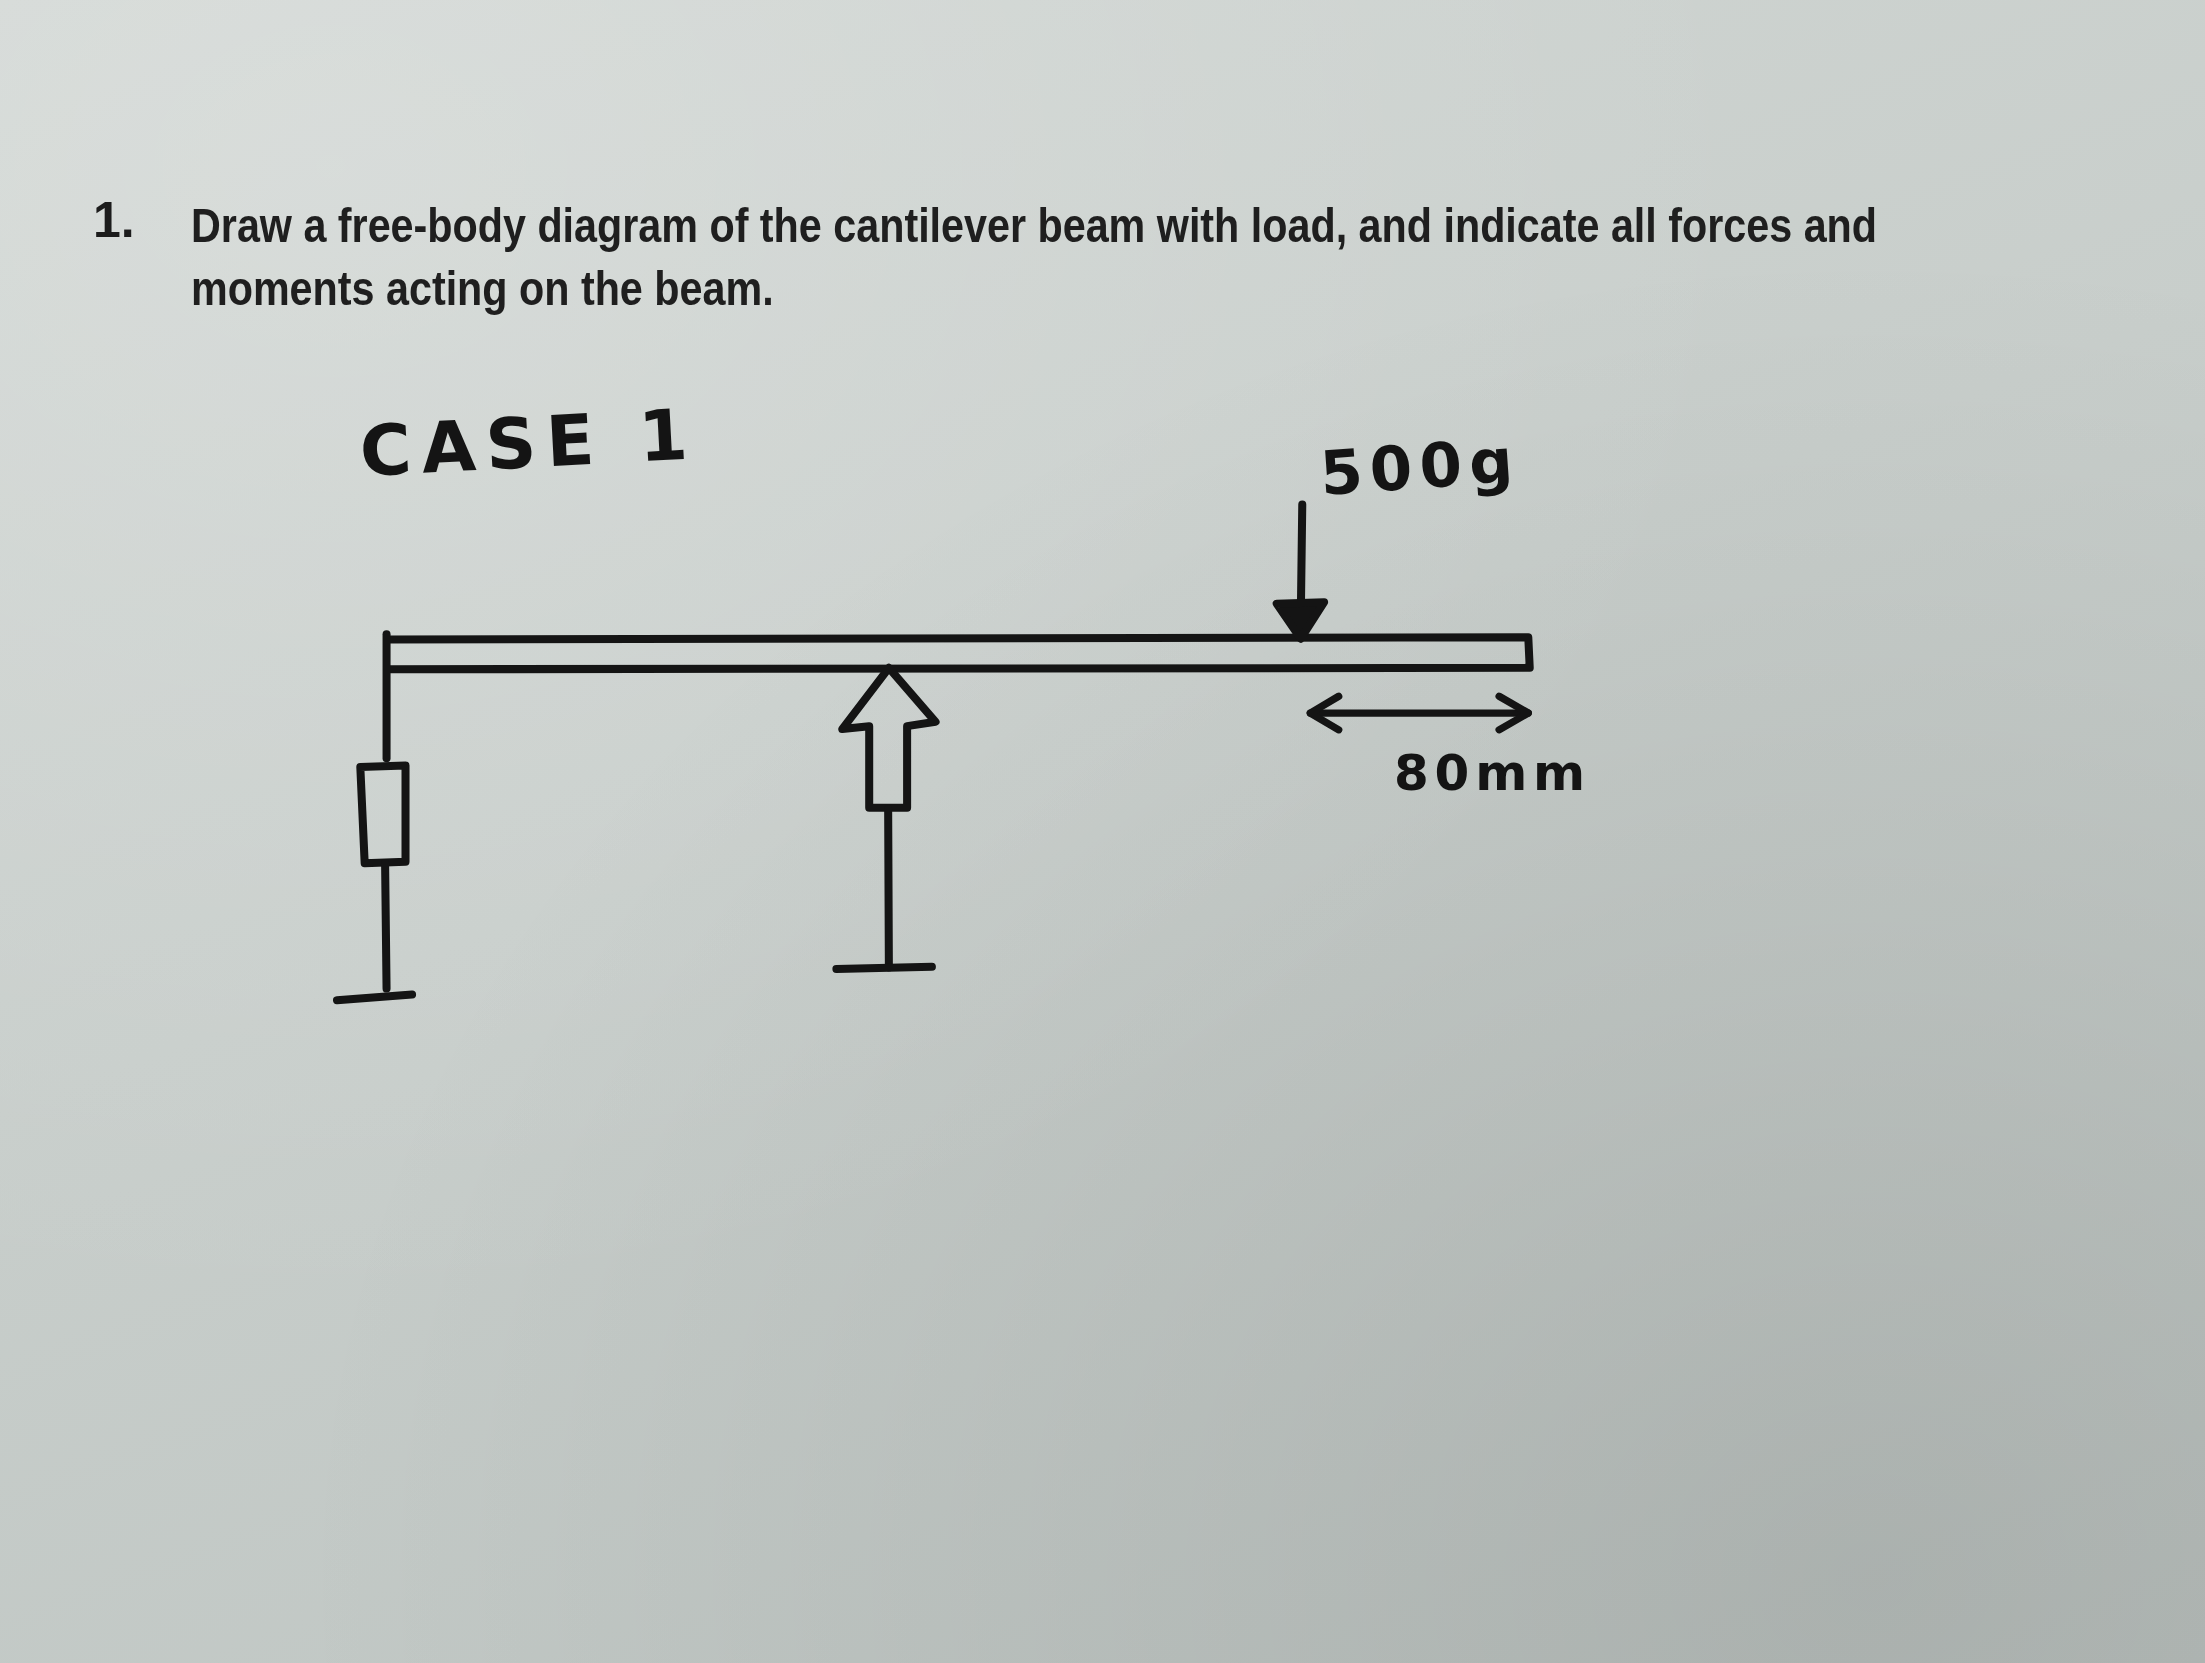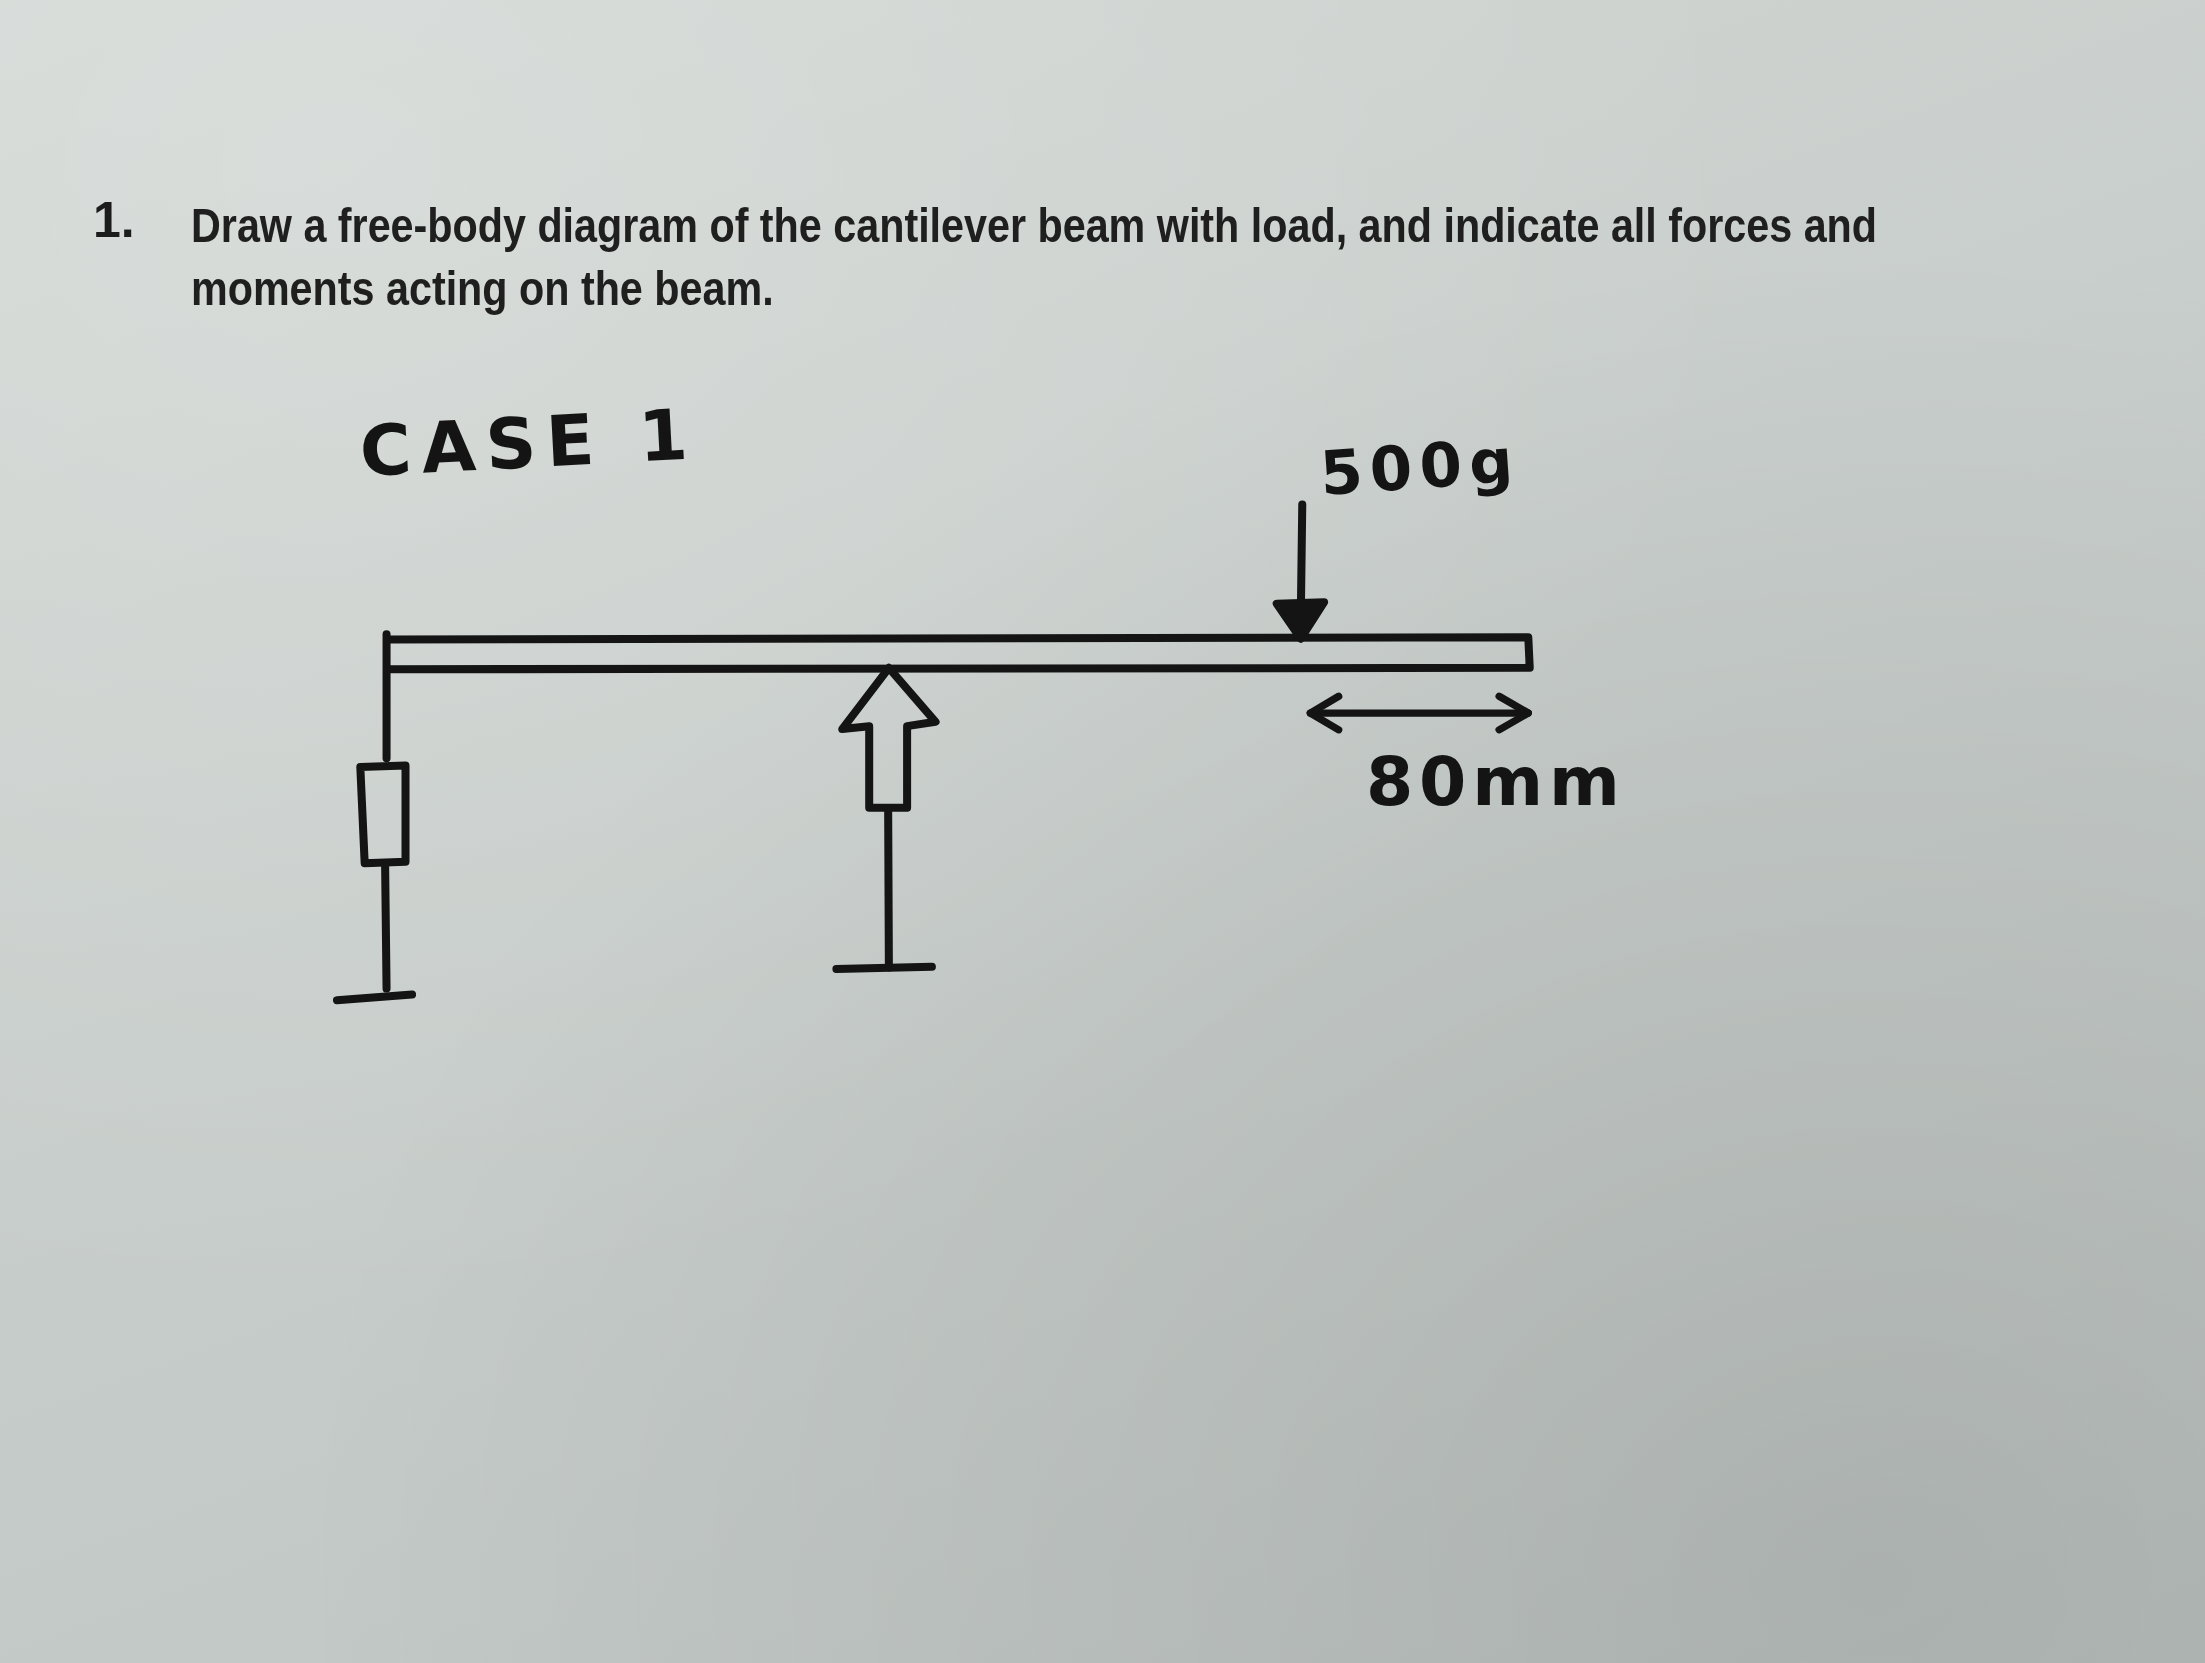--- a/index.html
+++ b/index.html
@@ -33,21 +33,21 @@
   .q-text .line { display: block; }
   .hand {
     position: absolute;
     font-family: "DejaVu Sans", sans-serif;
     color: #141414;
     font-weight: bold;
     line-height: 1;
   }
   .case-label { left: 360px; top: 417px; font-size: 70px; letter-spacing: 10.2px; transform: rotate(-3deg); transform-origin: 0 50%; }
   .load-label { left: 1320px; top: 436px; font-size: 61px; letter-spacing: 7.3px; transform: rotate(-4deg); }
-  .dim-label  { left: 1366px; top: 748px; font-size: 68px; letter-spacing: 5.8px; }
+  .dim-label  { left: 1394px; top: 748px; font-size: 50px; letter-spacing: 5.8px; }
   svg.drawing { position: absolute; left: 0; top: 0; }
 </style>
 </head>
 <body>
 
 <div class="paper"></div>
 
 <div class="q-num">1.</div>
 <div class="q-text">
   <span class="line">Draw a free-body diagram of the cantilever beam with load, and indicate all forces and</span>

